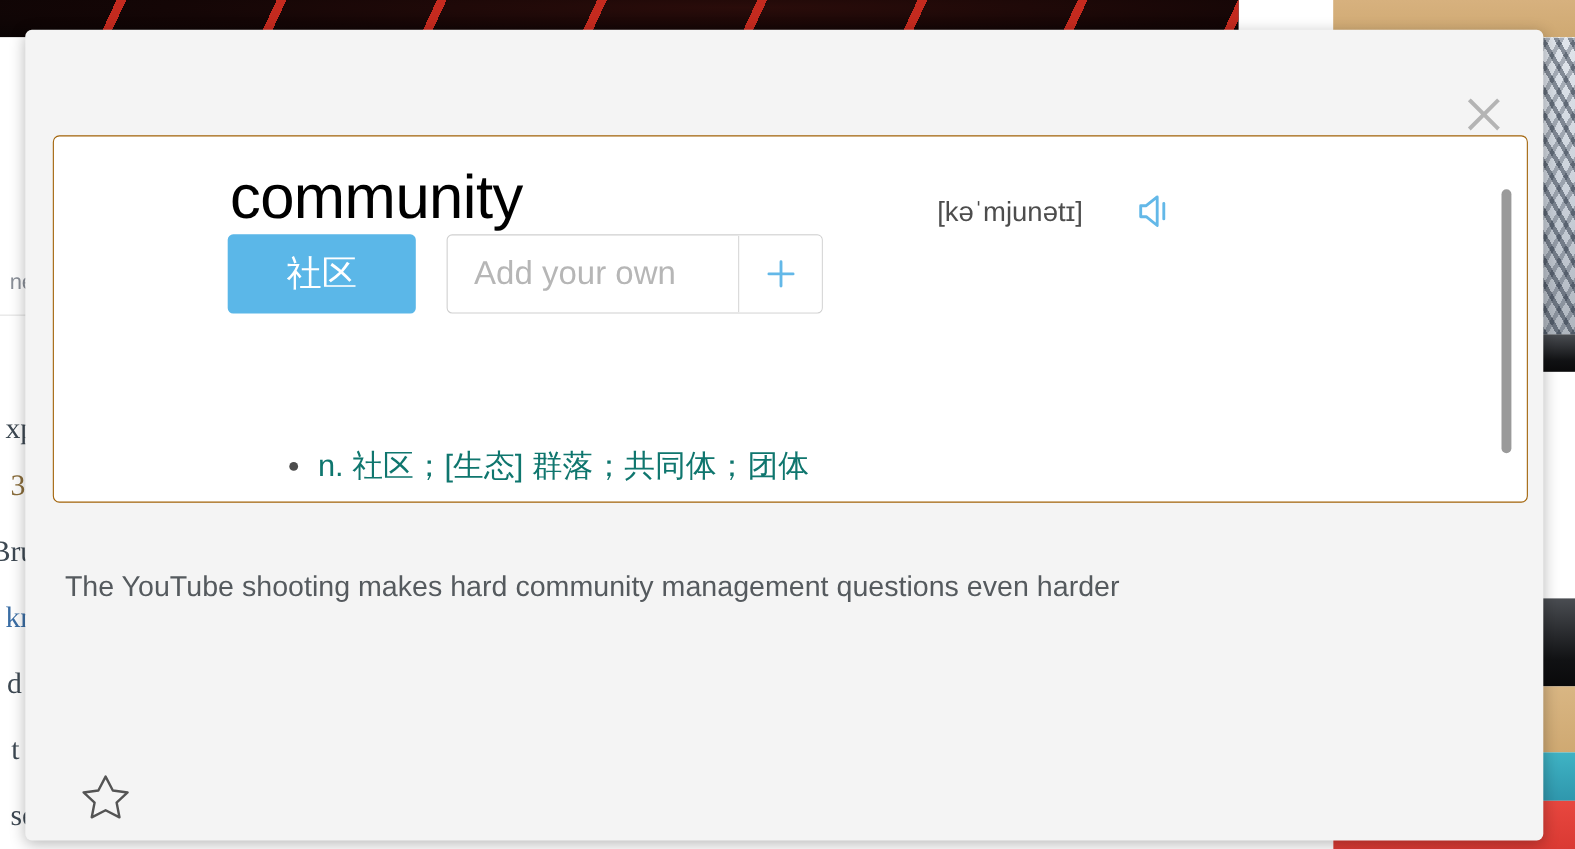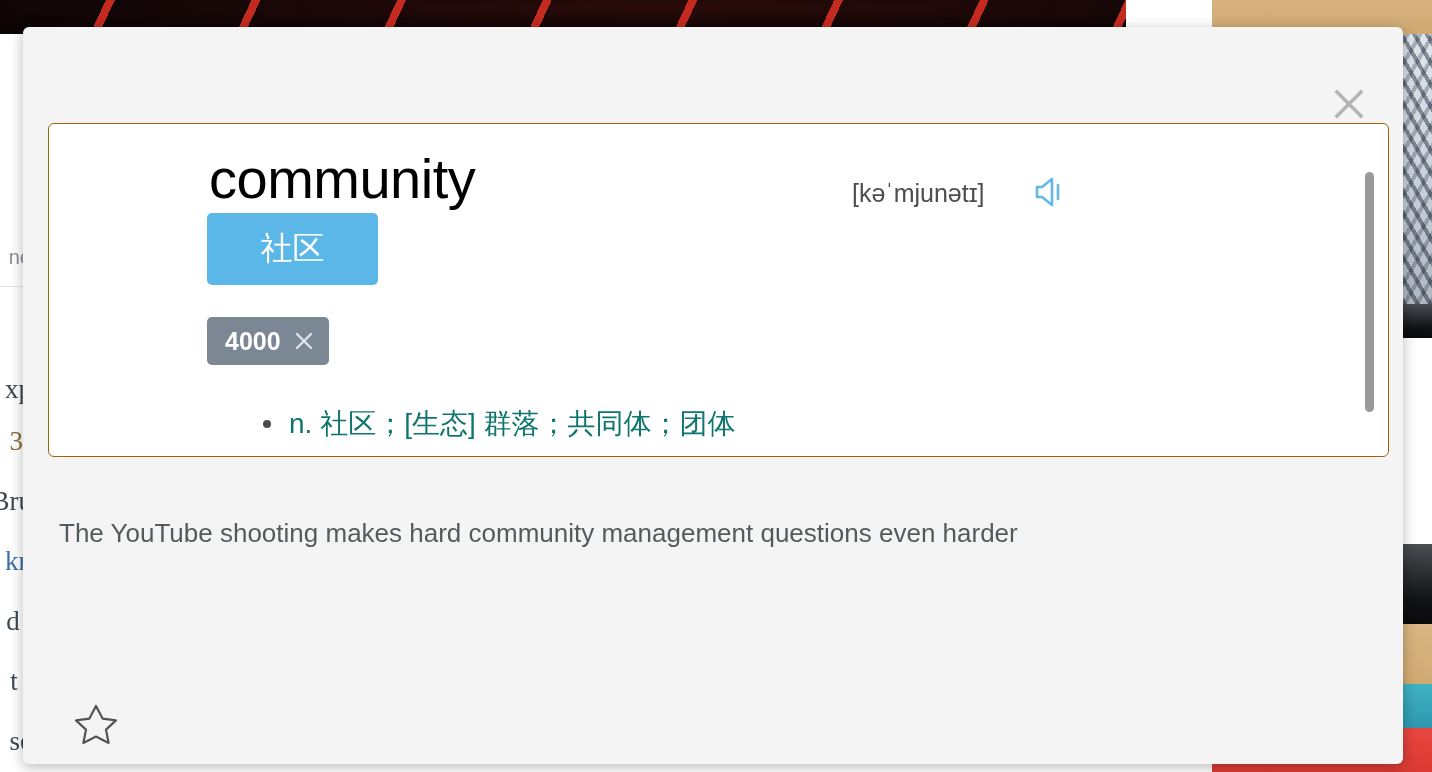--- a/index.html
+++ b/index.html
@@ -362,31 +362,31 @@
 
       <div class="speaker-btn">
         <svg width="36" height="36" viewBox="0 0 36 36" aria-hidden="true">
           <path d="M19 5 L9 13 H4 V23 H9 L19 31 Z" fill="none" stroke="#63b8e8" stroke-width="2.6" stroke-linejoin="round"></path>
           <path d="M25 11 V25" stroke="#63b8e8" stroke-width="2.6" stroke-linecap="round"></path>
         </svg>
       </div>
 
       <div class="chip-row">
         <div class="trans-chip">社区</div>
+        <div class="add-group">
+          <input class="add-input" type="text" value="" placeholder="Add your own" style="">
+          <div class="plus-btn">
+            <svg width="34" height="34" viewBox="0 0 34 34" aria-hidden="true">
+              <path d="M17 6 V28 M6 17 H28" stroke="#63b8e8" stroke-width="2.6" stroke-linecap="round"></path>
+            </svg>
+          </div>
+        </div>
       </div>
 
       <div class="tag-row">
-        <div class="tag">
-          <span>4000</span>
-          <span class="tag-x">
-            <svg width="22" height="22" viewBox="0 0 22 22" aria-hidden="true">
-              <path d="M4 4 L18 18 M18 4 L4 18" stroke="#dfe3e7" stroke-width="2.4" stroke-linecap="round"></path>
-            </svg>
-          </span>
-        </div>
       </div>
 
       <ul class="defs">
         <li class="def-item">n. 社区；[生态] 群落；共同体；团体</li>
       </ul>
 
       <div class="card-scrollbar"></div>
     </div>
 
     <div class="context-sentence">The YouTube shooting makes hard community management questions even harder</div>

